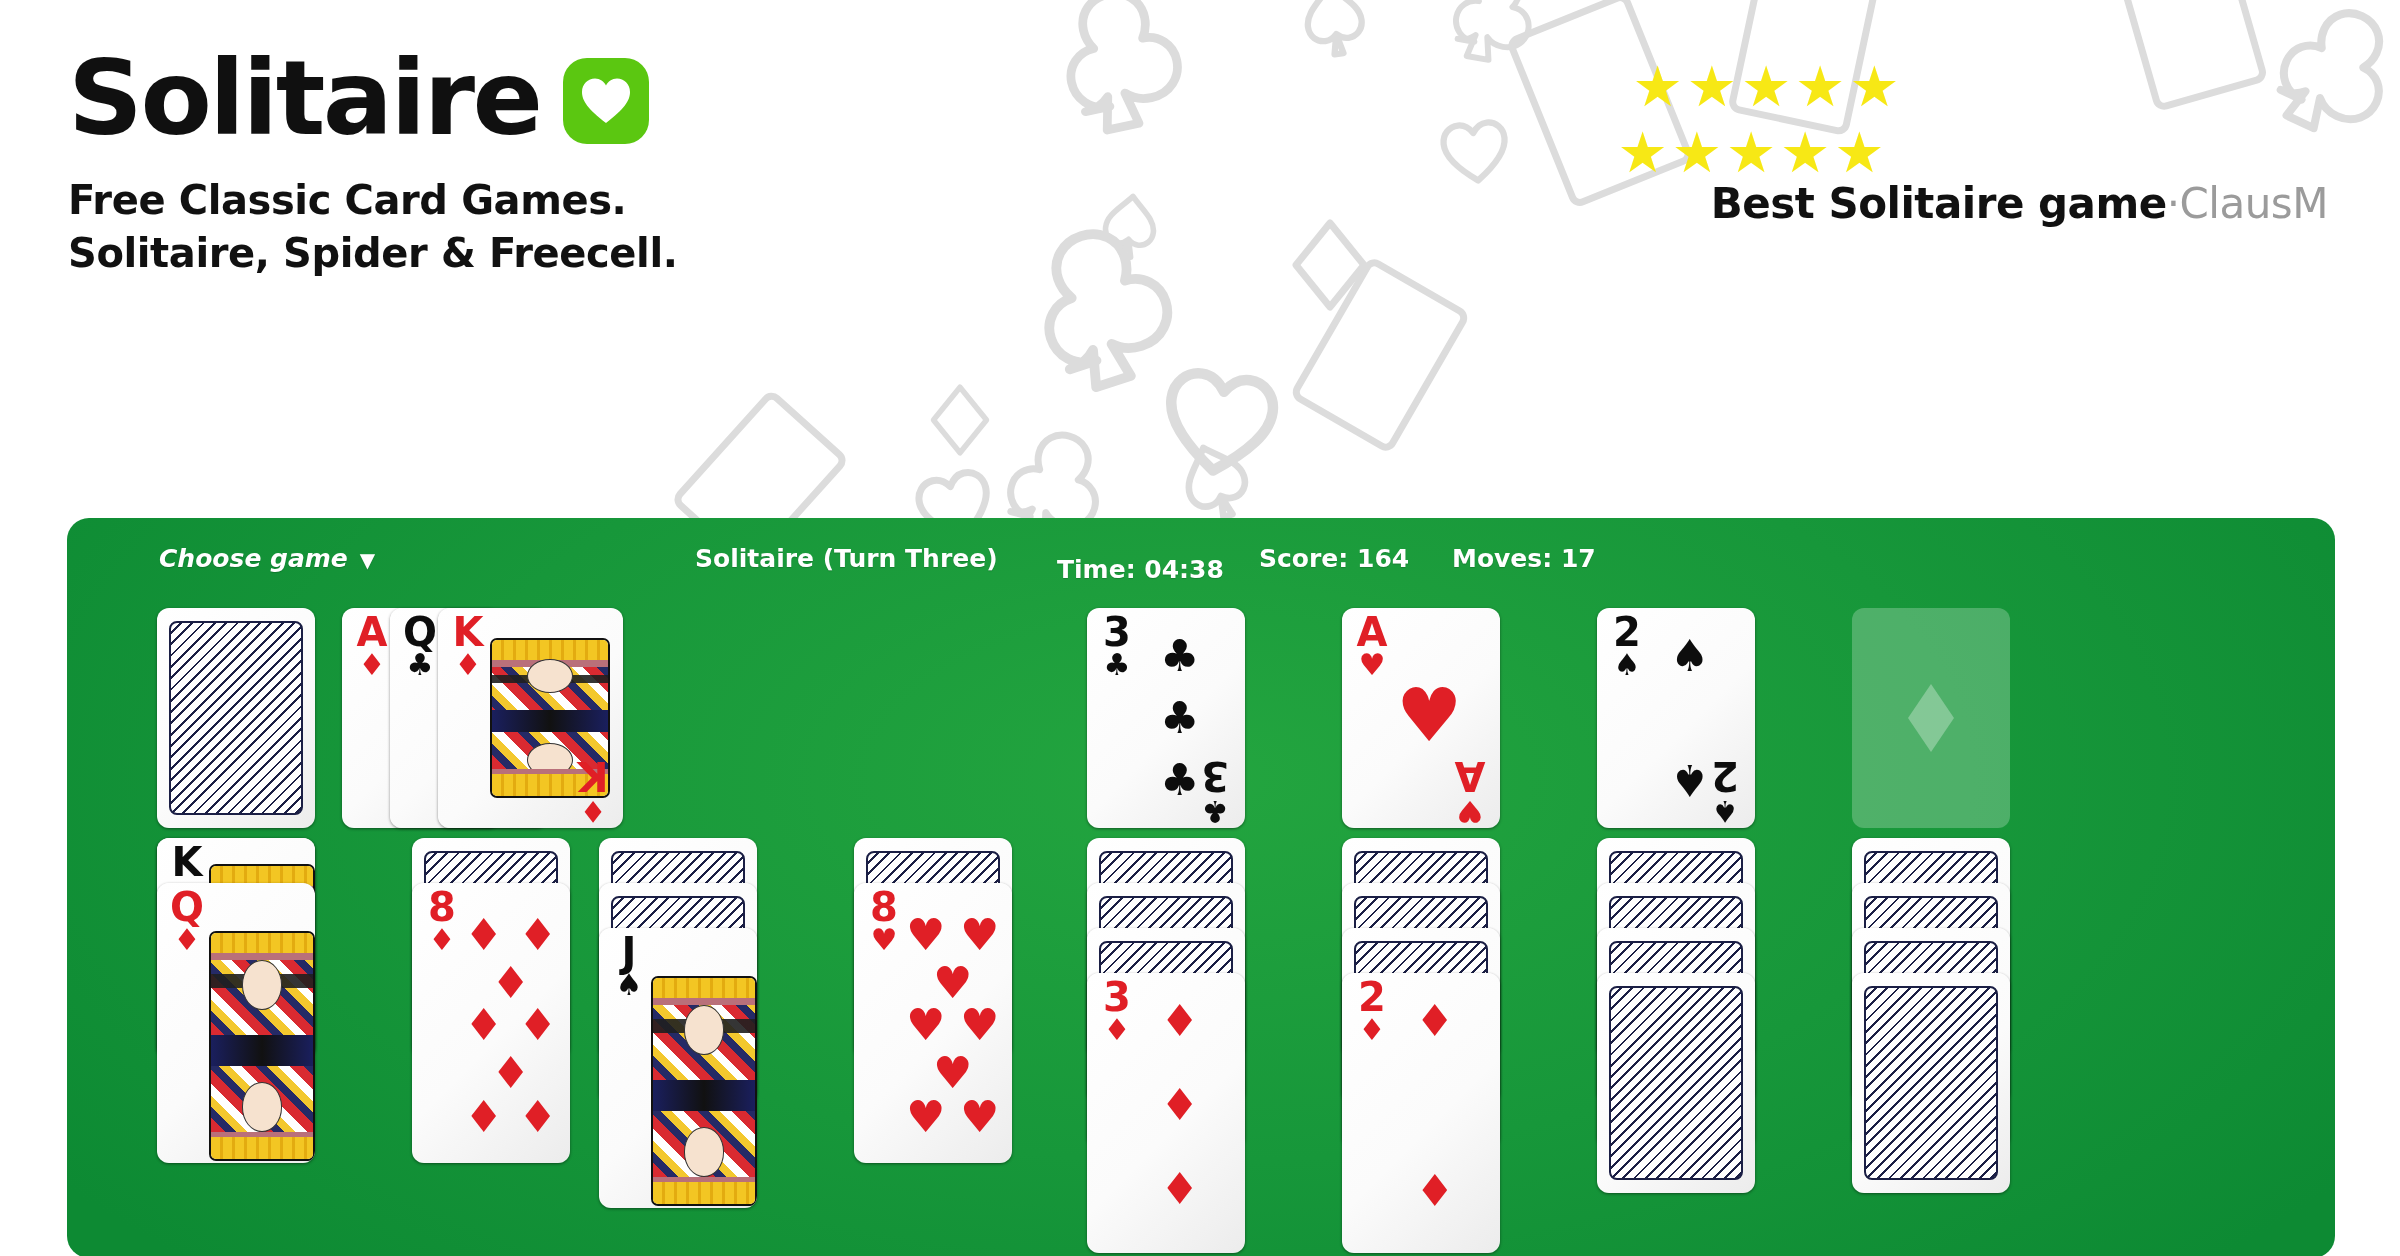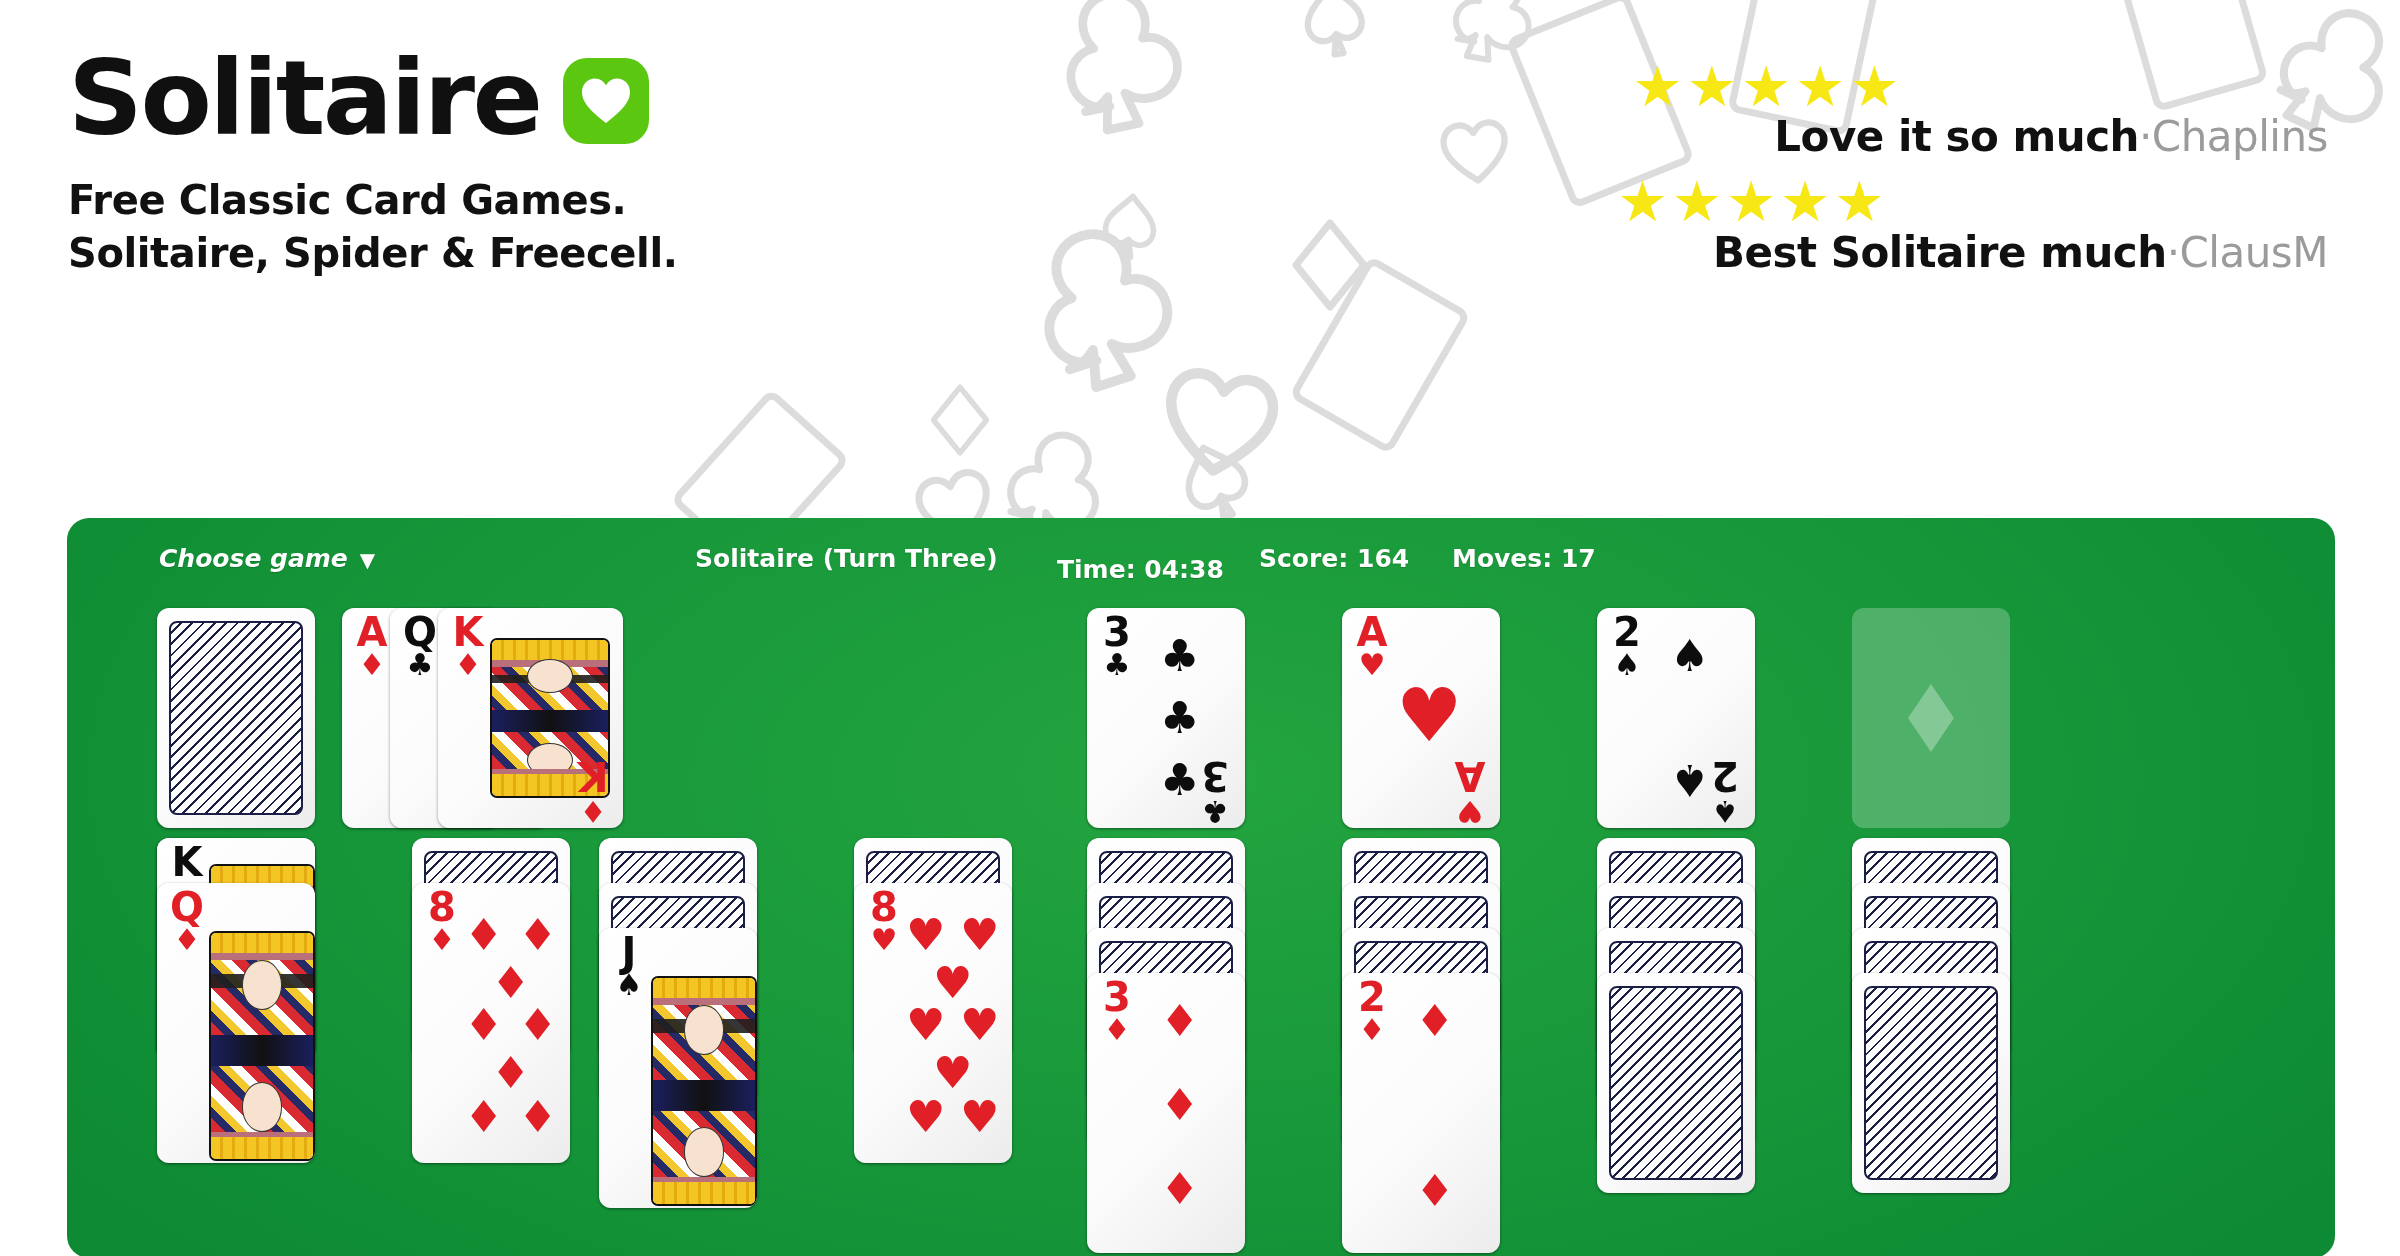--- a/index.html
+++ b/index.html
@@ -216,30 +216,27 @@
       <div>Free Classic Card Games.</div>
       <div>Solitaire, Spider &amp; Freecell.</div>
     </div>
   </div>
 
   <div id="reviews">
     <div class="review" id="review-1">
       <div class="review-stars">
         <span class="star">★★★★★</span>
       </div>
-      <div class="review-text">
-        <span>Love it so much</span><span class="review-sep">·</span><span class="review-author">Chaplins</span>
-      </div>
     </div>
     <div class="review" id="review-2">
       <div class="review-stars">
         <span class="star">★★★★★</span>
       </div>
       <div class="review-text">
-        <span>Best Solitaire much</span><span class="review-sep">·</span><span class="review-author">ClausM</span>
+        <span>Best Solitaire game</span><span class="review-sep">·</span><span class="review-author">ClausM</span>
       </div>
     </div>
   </div>
 </div>
 
 <div id="board">
 
   <div id="board-toolbar">
     <div class="tb-text" id="choose-game">
       <span>Choose game</span><span class="caret">▼</span>

